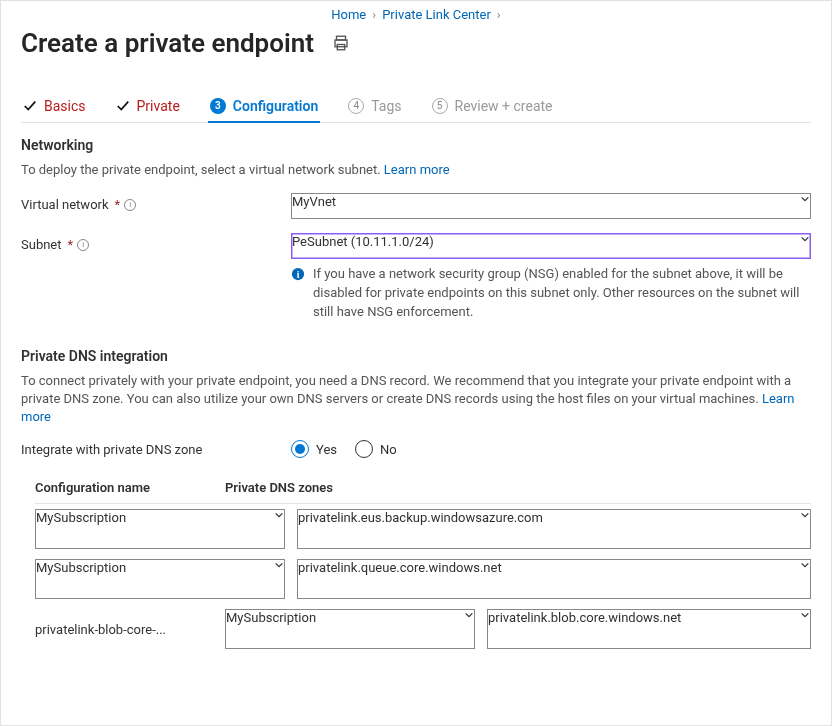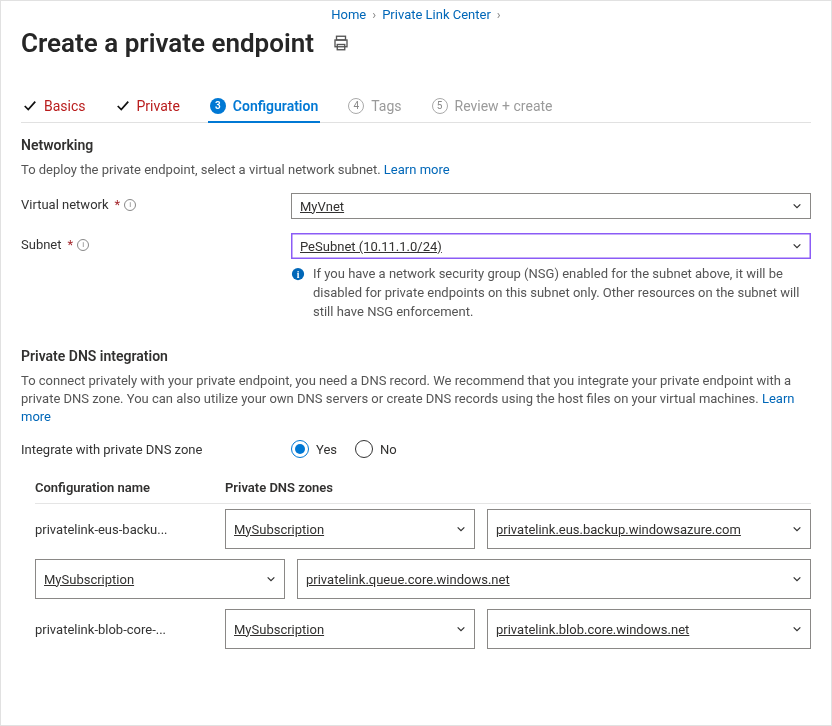--- a/index.html
+++ b/index.html
@@ -45,22 +45,22 @@
   
   .form-row { display:flex; align-items:flex-start; margin-bottom:14px; }
   .form-label-col { width:270px; display:flex; align-items:center; gap:4px; padding-top:4px; font-size:13px; color:#333; }
   .req { color:#a4262c; margin-left:2px; }
   .info-icon { width:12px; height:12px; border:1px solid #888; border-radius:50%; display:inline-flex; align-items:center; justify-content:center; font-size:8px; color:#888; cursor:help; }
   .form-field-col { flex:1.02; }
 
   
   .dropdown {
     width:100%; height:26px; border:1px solid #8a8886; background:#fff;
-    display:flex; align-items:center; justify-content:space-between;
-    padding:0 8px; font-size:13px; cursor:pointer;text-decoration:underline;
+    display:flex; align-items:flex-start; justify-content:space-between;
+    padding:0 0; font-size:13px; cursor:pointer;
   }
   .dropdown.focus { border-color:#8b5cf6; box-shadow: inset 0 0 0 0.5px #8b5cf6; }
   .chev { width:10px; height:10px; color:#333; display:inline-flex; flex-shrink:0; }
 
   
   .callout { display:flex; gap:8px; margin-top:6px; font-size:13px; color:#555; line-height:1.45; }
   .callout-icon { width:14px; height:14px; flex-shrink:0; margin-top:2px; }
 
   
   .radio-row { display:flex; align-items:center; gap:18px; }
@@ -209,21 +209,20 @@
     </div>
   </div>
 
   <div class="tbl">
     <div class="tbl-head">
       <div class="col-name">Configuration name</div>
       <div class="col-dns">Private DNS zones</div>
     </div>
 
     <div class="tbl-row">
-      <div class="col-name">privatelink-eus-backu...</div>
       <div class="col-sub">
         <div class="dropdown">
           <span>MySubscription</span>
           <span class="chev">
               <svg viewBox="0 0 12 12" stroke="currentColor" stroke-width="1.5" fill="none">
                 <path d="M2 4 L6 8 L10 4"></path>
               </svg>
             </span>
         </div>
       </div>

